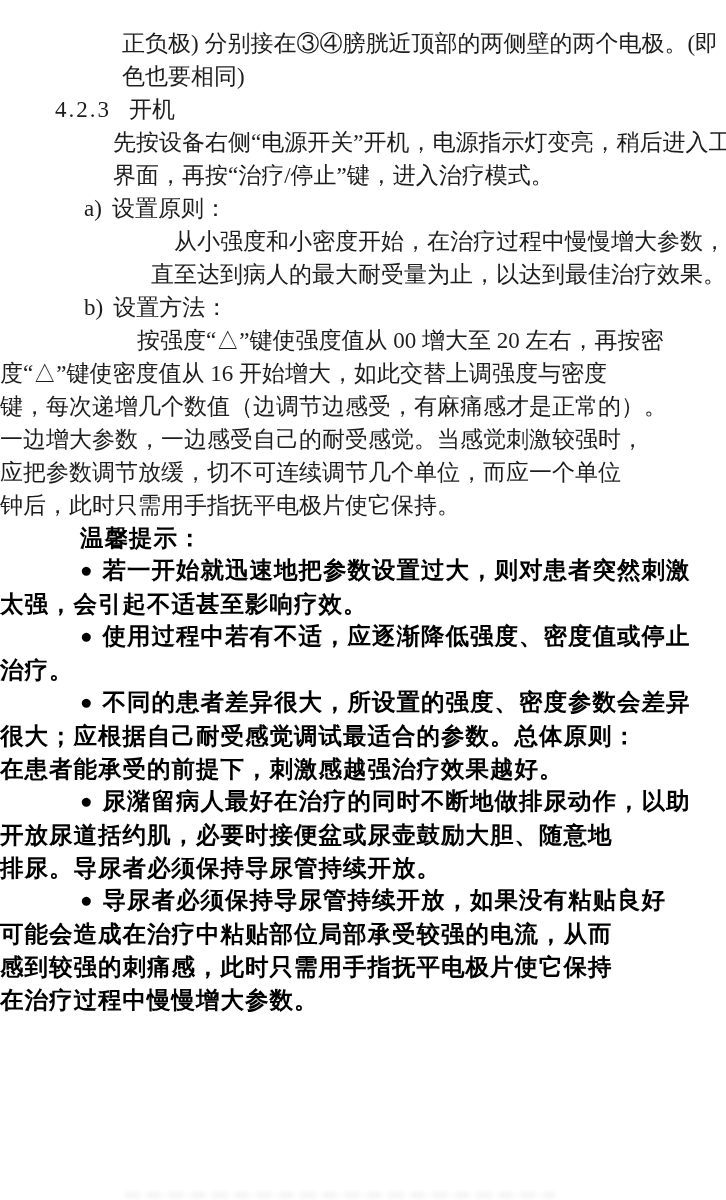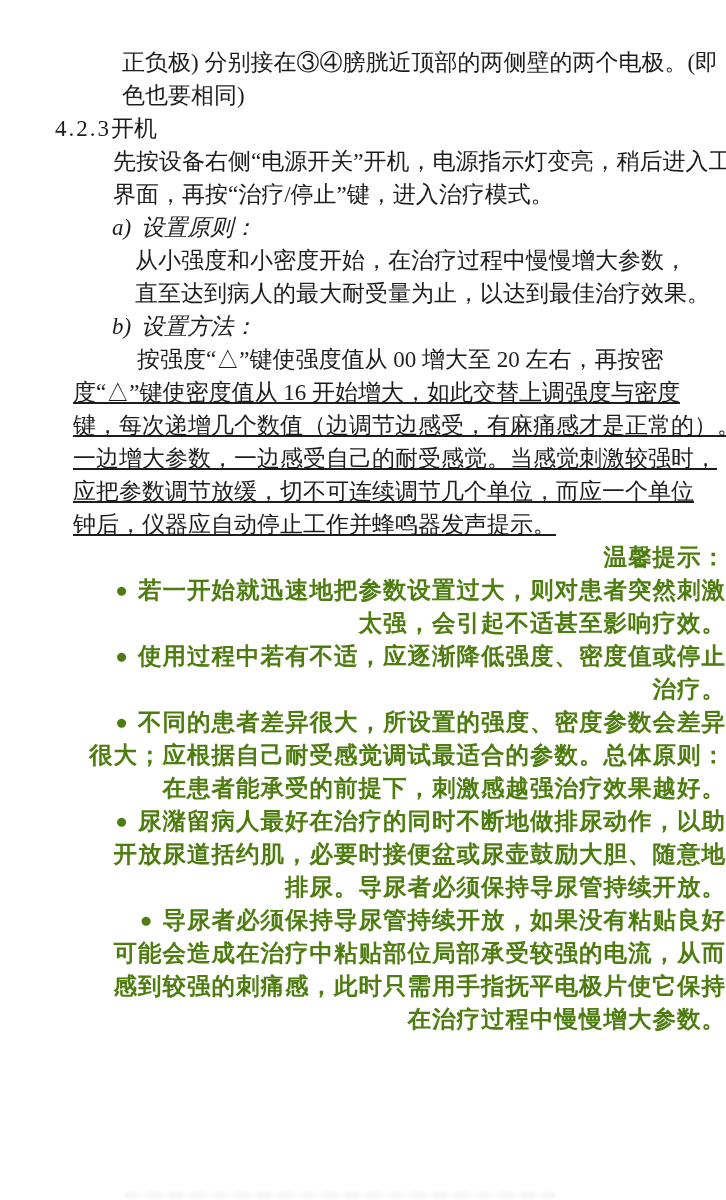--- a/index.html
+++ b/index.html
@@ -7,54 +7,53 @@
     width:726px;height:1200px;
     background:#ffffff;
     font-family:"Liberation Serif", serif;
     color:#1d1d1d;
     overflow:hidden;
   }
   .page{
     position:relative;
     width:726px;height:1200px;
     box-sizing:border-box;
-    padding-top:46px;
+    padding-top:27px;
     overflow:hidden;
   }
   .line{
     height:33px;
     line-height:33px;
     font-size:23px;
     white-space:nowrap;
   }
   
   .ml-intro{margin-left:122px;}
   .ml-sect{margin-left:55px;}
   .ml-p423{margin-left:113px;}
-  .ml-ab{margin-left:112px;font-style:italic;}
-  .ml-a{margin-left:135px;}
+  .ml-ab{margin-left:84px;}
+  .ml-a{margin-left:135px;text-align:right;}
   .ml-bfirst{margin-left:137px;}
-  .ml-body{margin-left:73px;text-decoration:underline;}
+  .ml-body{}
 
   .sect-num{letter-spacing:2px;}
-  .sect-title{margin-left:0;}
+  .sect-title{margin-left:18px;}
   .sect-title-wide{margin-left:12px;letter-spacing:2px;}
   .ab-title{margin-left:10px;}
 
   
   .tip{
     font-family:"Liberation Sans", sans-serif;
     font-weight:700;
-    color:#4d7c0f;
+    color:#000000;
     letter-spacing:1px;
     font-size:23.5px;
-    text-align:right;
   }
   .ml-tiphead{margin-left:80px;}
-  .ml-tipfirst{margin-left:103px;}
+  .ml-tipfirst{margin-left:80px;font-family:Liberation Mono, monospace;}
   .ml-tipcont{}
   .bullet{
     display:inline-block;
     font-size:21px;
     margin-right:10px;
     transform:translateY(-1px);
     letter-spacing:0;
   }
   
   .cutoff-hint{
@@ -92,21 +91,21 @@
   <div class="line ml-a">直至达到病人的最大耐受量为止，以达到最佳治疗效果。</div>
 
   <div class="line ml-ab">
     <span>b)</span><span class="ab-title">设置方法：</span>
   </div>
   <div class="line ml-bfirst">按强度“△”键使强度值从 00 增大至 20 左右，再按密</div>
   <div class="line ml-body">度“△”键使密度值从 16 开始增大，如此交替上调强度与密度</div>
   <div class="line ml-body">键，每次递增几个数值（边调节边感受，有麻痛感才是正常的）。</div>
   <div class="line ml-body">一边增大参数，一边感受自己的耐受感觉。当感觉刺激较强时，</div>
   <div class="line ml-body">应把参数调节放缓，切不可连续调节几个单位，而应一个单位</div>
-  <div class="line ml-body">钟后，仪器应自动停止工作并蜂鸣器发声提示。</div>
+  <div class="line ml-body">钟后，此时只需用手指抚平电极片使它保持。</div>
 
   <div class="line tip ml-tiphead">温馨提示：</div>
 
   <div class="line tip ml-tipfirst">
     <span class="bullet">●</span><span>若一开始就迅速地把参数设置过大，则对患者突然刺激</span>
   </div>
   <div class="line tip ml-tipcont">太强，会引起不适甚至影响疗效。</div>
 
   <div class="line tip ml-tipfirst">
     <span class="bullet">●</span><span>使用过程中若有不适，应逐渐降低强度、密度值或停止</span>

